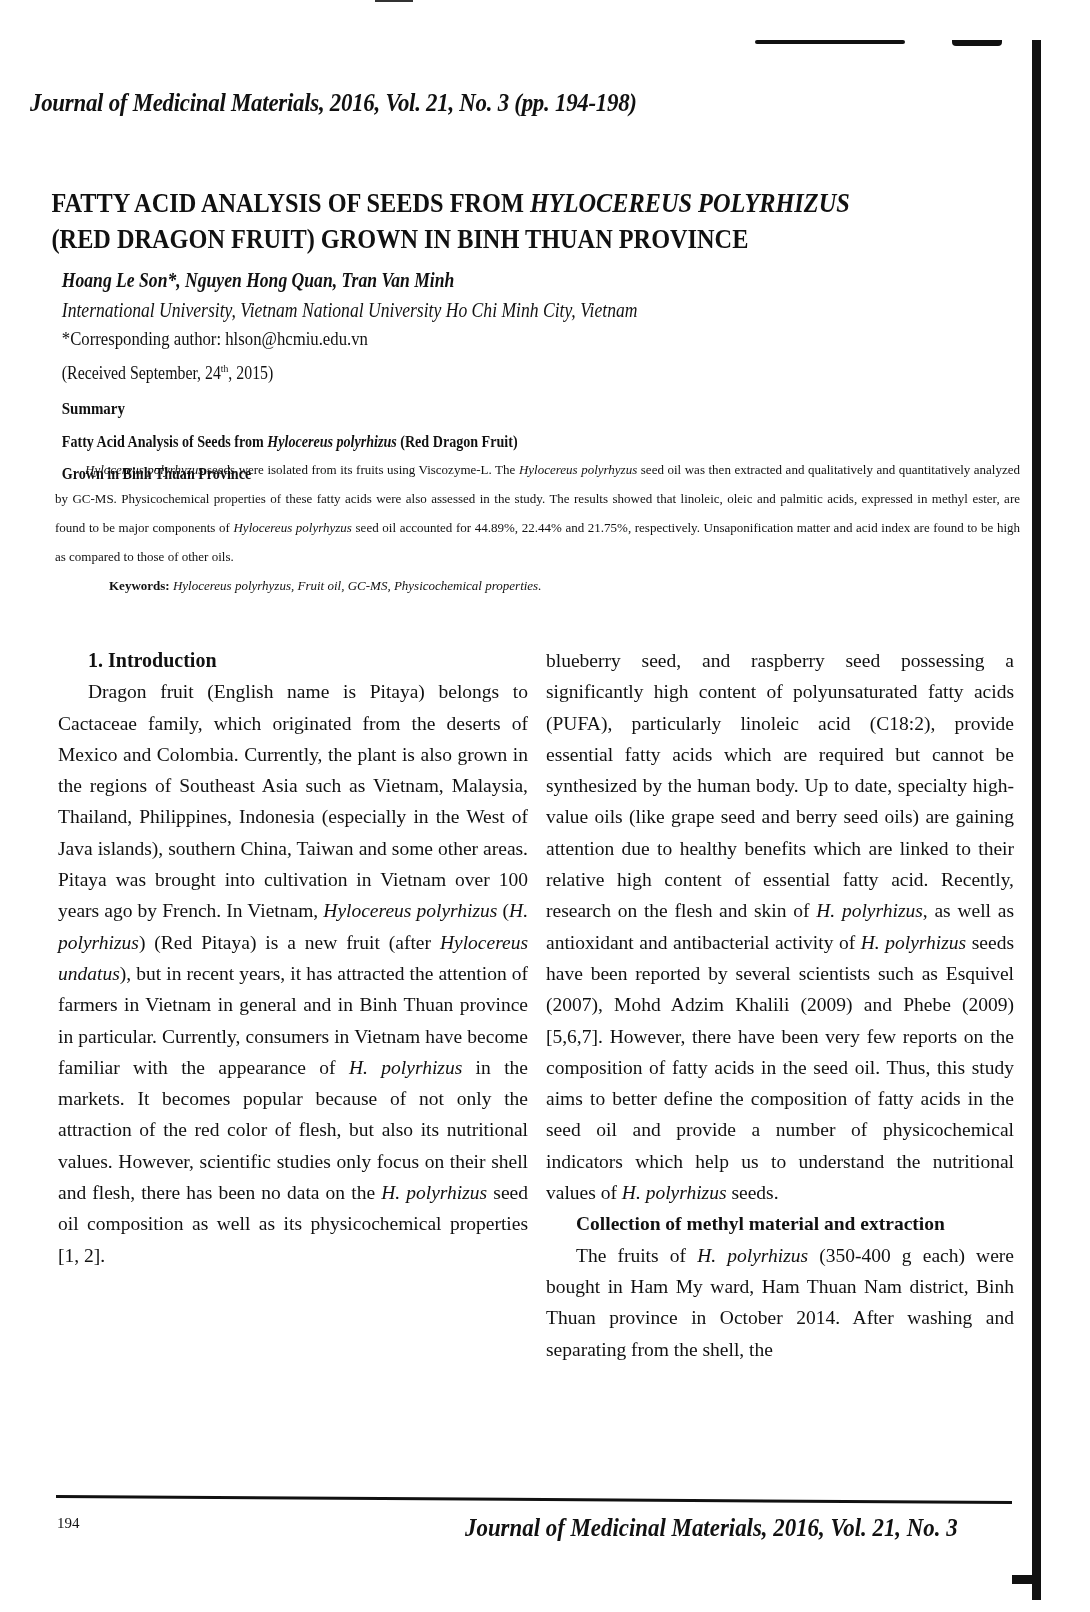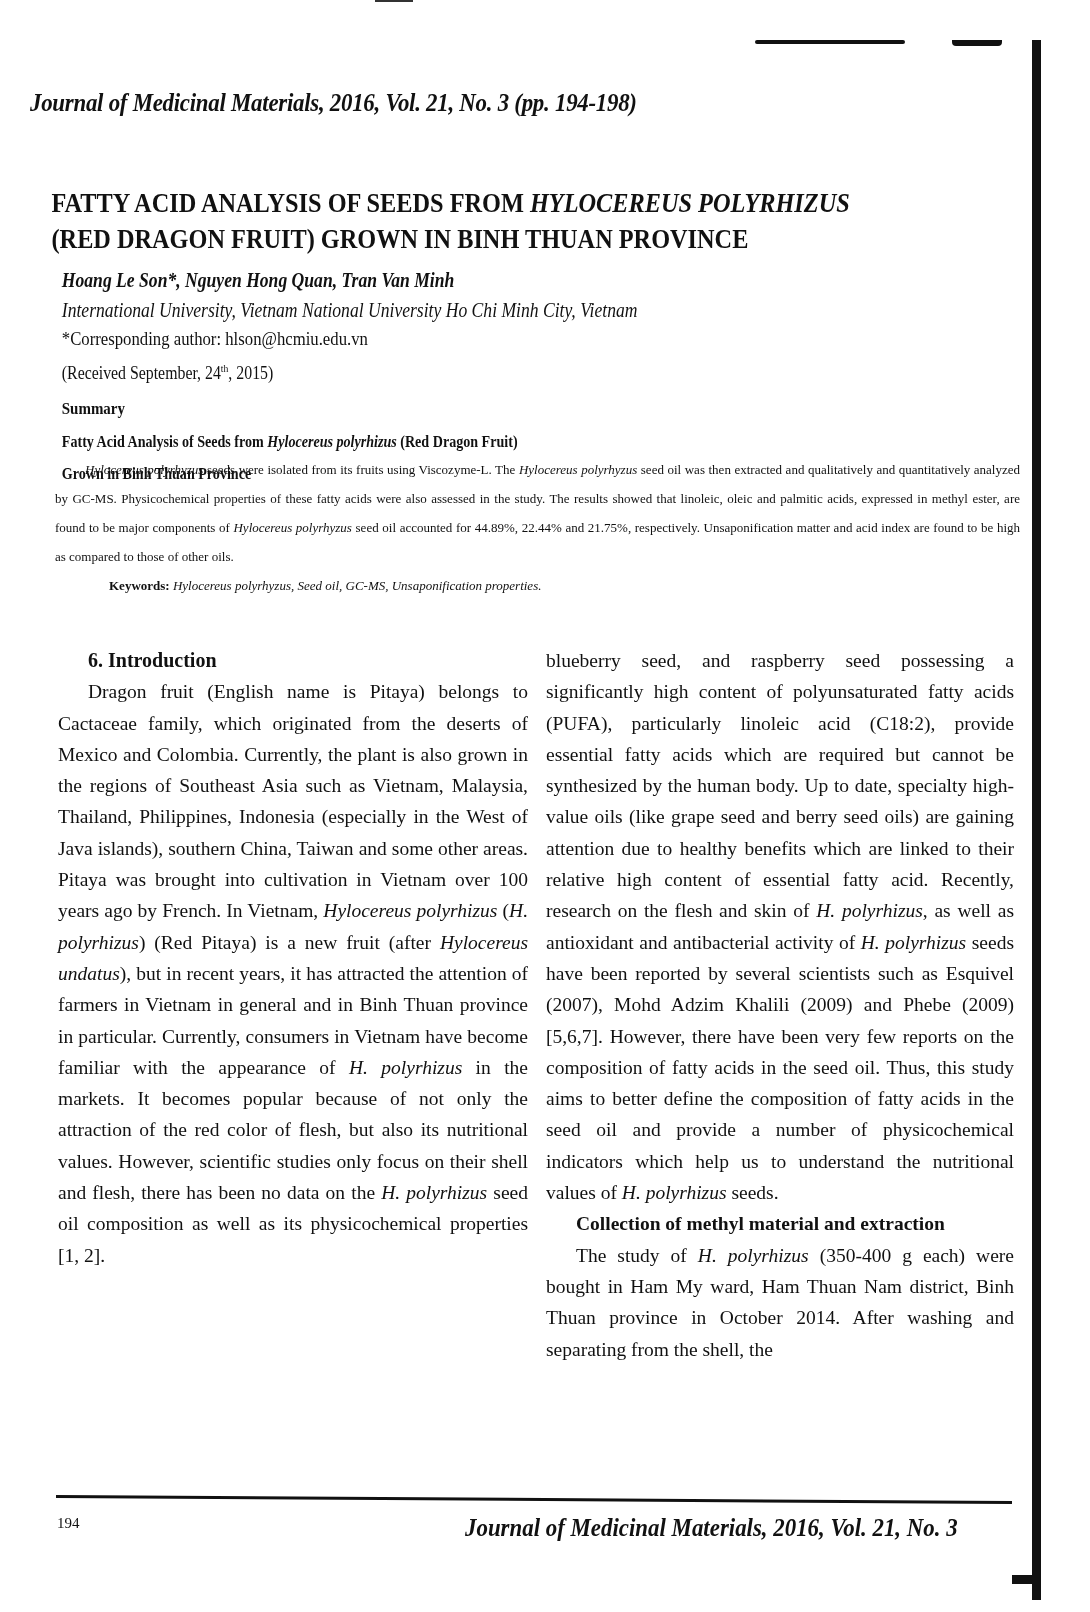--- a/index.html
+++ b/index.html
@@ -82,29 +82,29 @@
   <div class="affiliation">International University, Vietnam National University Ho Chi Minh City, Vietnam</div>
   <div class="corr">*Corresponding author: hlson@hcmiu.edu.vn</div>
   <div class="received"><span>(Received September, 24</span><sup>th</sup><span>, 2015)</span></div>
   <div class="summary-h">Summary</div>
   <div class="summary-title"><span>Fatty Acid Analysis of Seeds from </span><i>Hylocereus polyrhizus</i><span> (Red Dragon Fruit)</span></div>
   <div class="summary-title">Grown in Binh Thuan Province</div>
 </div>
 
 <div class="abstract">
   <p><i>Hylocereus polyrhyzus</i><span> seeds were isolated from its fruits using Viscozyme-L. The </span><i>Hylocereus polyrhyzus</i><span> seed oil was then extracted and qualitatively and quantitatively analyzed by GC-MS. Physicochemical properties of these fatty acids were also assessed in the study. The results showed that linoleic, oleic and palmitic acids, expressed in methyl ester, are found to be major components of </span><i>Hylocereus polyrhyzus</i><span> seed oil accounted for 44.89%, 22.44% and 21.75%, respectively. Unsaponification matter and acid index are found to be high as compared to those of other oils.</span></p>
-  <p class="keywords"><b>Keywords:</b><i> Hylocereus polyrhyzus, Seed oil, GC-MS, Unsaponification properties.</i></p>
+  <p class="keywords"><b>Keywords:</b><i> Hylocereus polyrhyzus, Fruit oil, GC-MS, Physicochemical properties.</i></p>
 </div>
 
 <div class="col col-left">
-  <h3>6. Introduction</h3>
+  <h3>1. Introduction</h3>
   <p><span>Dragon fruit (English name is Pitaya) belongs to Cactaceae family, which originated from the deserts of Mexico and Colombia. Currently, the plant is also grown in the regions of Southeast Asia such as Vietnam, Malaysia, Thailand, Philippines, Indonesia (especially in the West of Java islands), southern China, Taiwan and some other areas. Pitaya was brought into cultivation in Vietnam over 100 years ago by French. In Vietnam, </span><i>Hylocereus polyrhizus</i><span> (</span><i>H. polyrhizus</i><span>) (Red Pitaya) is a new fruit (after </span><i>Hylocereus undatus</i><span>), but in recent years, it has attracted the attention of farmers in Vietnam in general and in Binh Thuan province in particular. Currently, consumers in Vietnam have become familiar with the appearance of </span><i>H. polyrhizus</i><span> in the markets. It becomes popular because of not only the attraction of the red color of flesh, but also its nutritional values. However, scientific studies only focus on their shell and flesh, there has been no data on the </span><i>H. polyrhizus</i><span> seed oil composition as well as its physicochemical properties [1, 2].</span></p>
 </div>
 
 <div class="col col-right">
   <p class="noindent"><span>blueberry seed, and raspberry seed possessing a significantly high content of polyunsaturated fatty acids (PUFA), particularly linoleic acid (C18:2), provide essential fatty acids which are required but cannot be synthesized by the human body. Up to date, specialty high-value oils (like grape seed and berry seed oils) are gaining attention due to healthy benefits which are linked to their relative high content of essential fatty acid. Recently, research on the flesh and skin of </span><i>H. polyrhizus</i><span>, as well as antioxidant and antibacterial activity of </span><i>H. polyrhizus</i><span> seeds have been reported by several scientists such as Esquivel (2007), Mohd Adzim Khalili (2009) and Phebe (2009) [5,6,7]. However, there have been very few reports on the composition of fatty acids in the seed oil. Thus, this study aims to better define the composition of fatty acids in the seed oil and provide a number of physicochemical indicators which help us to understand the nutritional values of </span><i>H. polyrhizus</i><span> seeds.</span></p>
   <h4>Collection of methyl material and extraction</h4>
-  <p><span>The study of </span><i>H. polyrhizus</i><span> (350-400 g each) were bought in Ham My ward, Ham Thuan Nam district, Binh Thuan province in October 2014. After washing and separating from the shell, the</span></p>
+  <p><span>The fruits of </span><i>H. polyrhizus</i><span> (350-400 g each) were bought in Ham My ward, Ham Thuan Nam district, Binh Thuan province in October 2014. After washing and separating from the shell, the</span></p>
 </div>
 
 <div class="footer-rule"></div>
 <div class="page-number">194</div>
 <div class="footer-journal">Journal of Medicinal Materials, 2016, Vol. 21, No. 3</div>
 
 </body></html>

